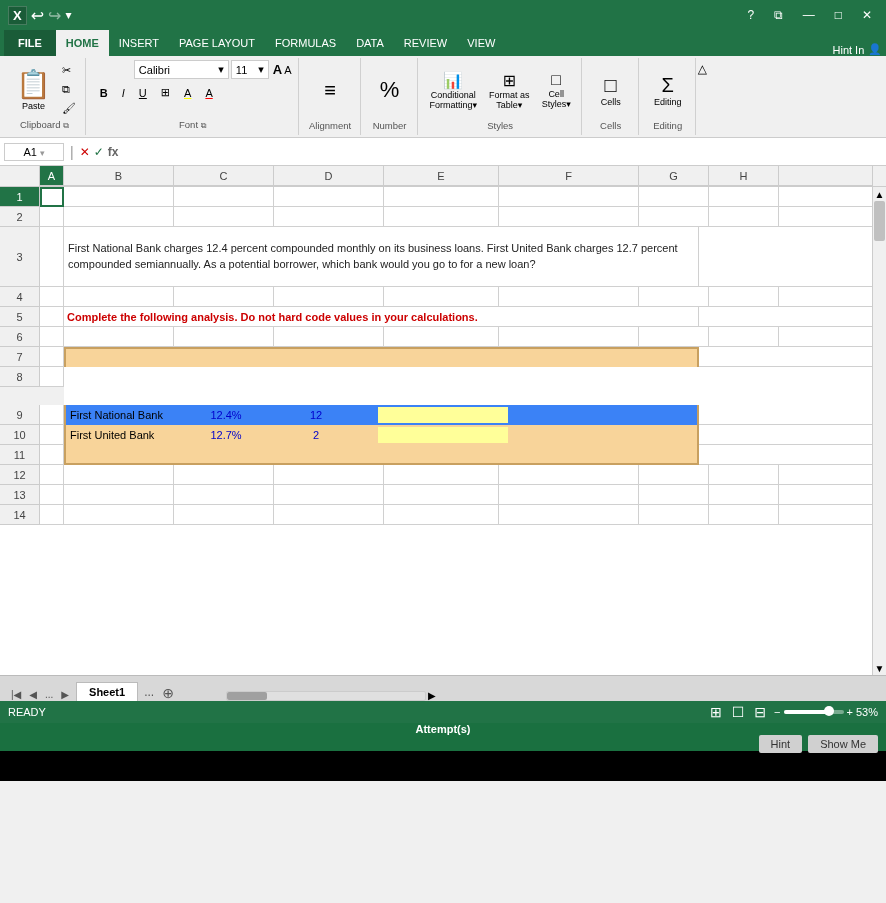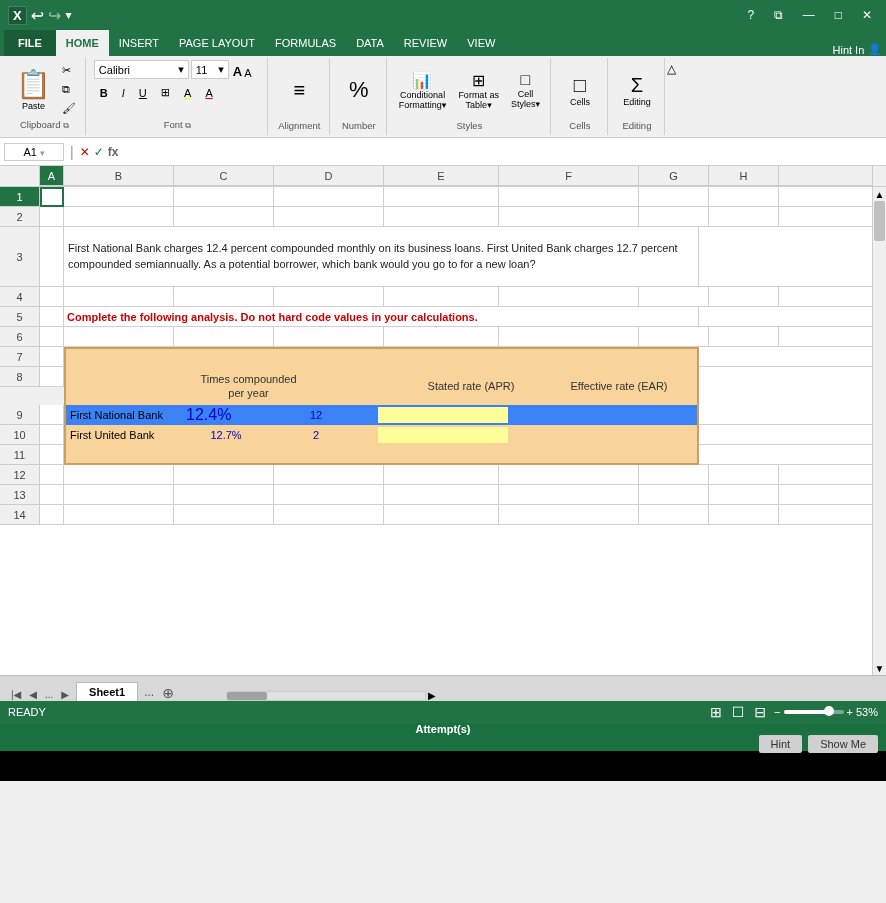--- a/index.html
+++ b/index.html
@@ -132,21 +132,21 @@
     .font-size-box {
       border: 1px solid #ccc;
       padding: 2px 4px;
       font-size: 11px;
       width: 38px;
       background: white;
       display: flex;
       align-items: center;
       justify-content: space-between;
     }
-    .font-row { display: flex; gap: 2px; align-items: flex-end; margin-bottom: 2px; }
+    .font-row { display: flex; gap: 2px; align-items: center; margin-bottom: 2px; margin-left: 40px; }
     .font-format-row { display: flex; gap: 2px; align-items: center; }
     .fmt-btn {
       padding: 2px 5px;
       font-size: 11px;
       cursor: pointer;
       border-radius: 2px;
       border: 1px solid transparent;
     }
     .fmt-btn.bold { font-weight: bold; }
     .fmt-btn.italic { font-style: italic; }
@@ -604,35 +604,29 @@
       <div class="grid-row">
         <div class="row-header">7</div>
         <div class="cell col-a"></div>
         <div style="width:635px;height:20px;background:#f8d49a;border-top:2px solid #c8a060;border-left:2px solid #c8a060;border-right:2px solid #c8a060;"></div>
         <div style="flex:1;height:20px;border-bottom:1px solid #d0d0d0;background:white;"></div>
       </div>
 
       <div class="grid-row">
         <div class="row-header">8</div>
         <div class="cell col-a"></div>
-        <div style="width:635px;height:38px;background:#f8d49a;border-left:2px solid #c8a060;border-right:2px solid #c8a060;display:flex;align-items:center;">
-          <div style="width:110px;text-align:center;font-size:11px;color:#333;"></div>
-          <div style="width:145px;text-align:center;font-size:11px;color:#333;line-height:1.3;">Times compounded<br>per year</div>
-          <div style="width:140px;text-align:center;font-size:11px;color:#333;margin-left:80px;">Stated rate (APR)</div>
-          <div style="flex:1;text-align:center;font-size:11px;color:#333;">Effective rate (EAR)</div>
-        </div>
         <div style="flex:1;height:38px;background:white;"></div>
       </div>
 
       <div class="grid-row">
         <div class="row-header">9</div>
         <div class="cell col-a"></div>
         <div style="width:635px;height:20px;background:#3b82f6;border-left:2px solid #c8a060;border-right:2px solid #c8a060;display:flex;align-items:center;">
           <div style="width:120px;font-size:11px;padding-left:4px;">First National Bank</div>
-          <div style="width:80px;font-size:16px;color:#0000cc;">12.4%</div>
+          <div style="width:80px;font-size:11px;color:#0000cc;text-align:center;">12.4%</div>
           <div style="width:100px;font-size:11px;color:#0000cc;text-align:center;">12</div>
           <div style="width:130px;height:16px;background:#ffff99;margin-left:12px;"></div>
         </div>
         <div style="flex:1;height:20px;background:white;border-bottom:1px solid #d0d0d0;"></div>
       </div>
 
       <div class="grid-row">
         <div class="row-header">10</div>
         <div class="cell col-a"></div>
         <div style="width:635px;height:20px;background:#f8d49a;border-left:2px solid #c8a060;border-right:2px solid #c8a060;display:flex;align-items:center;">

